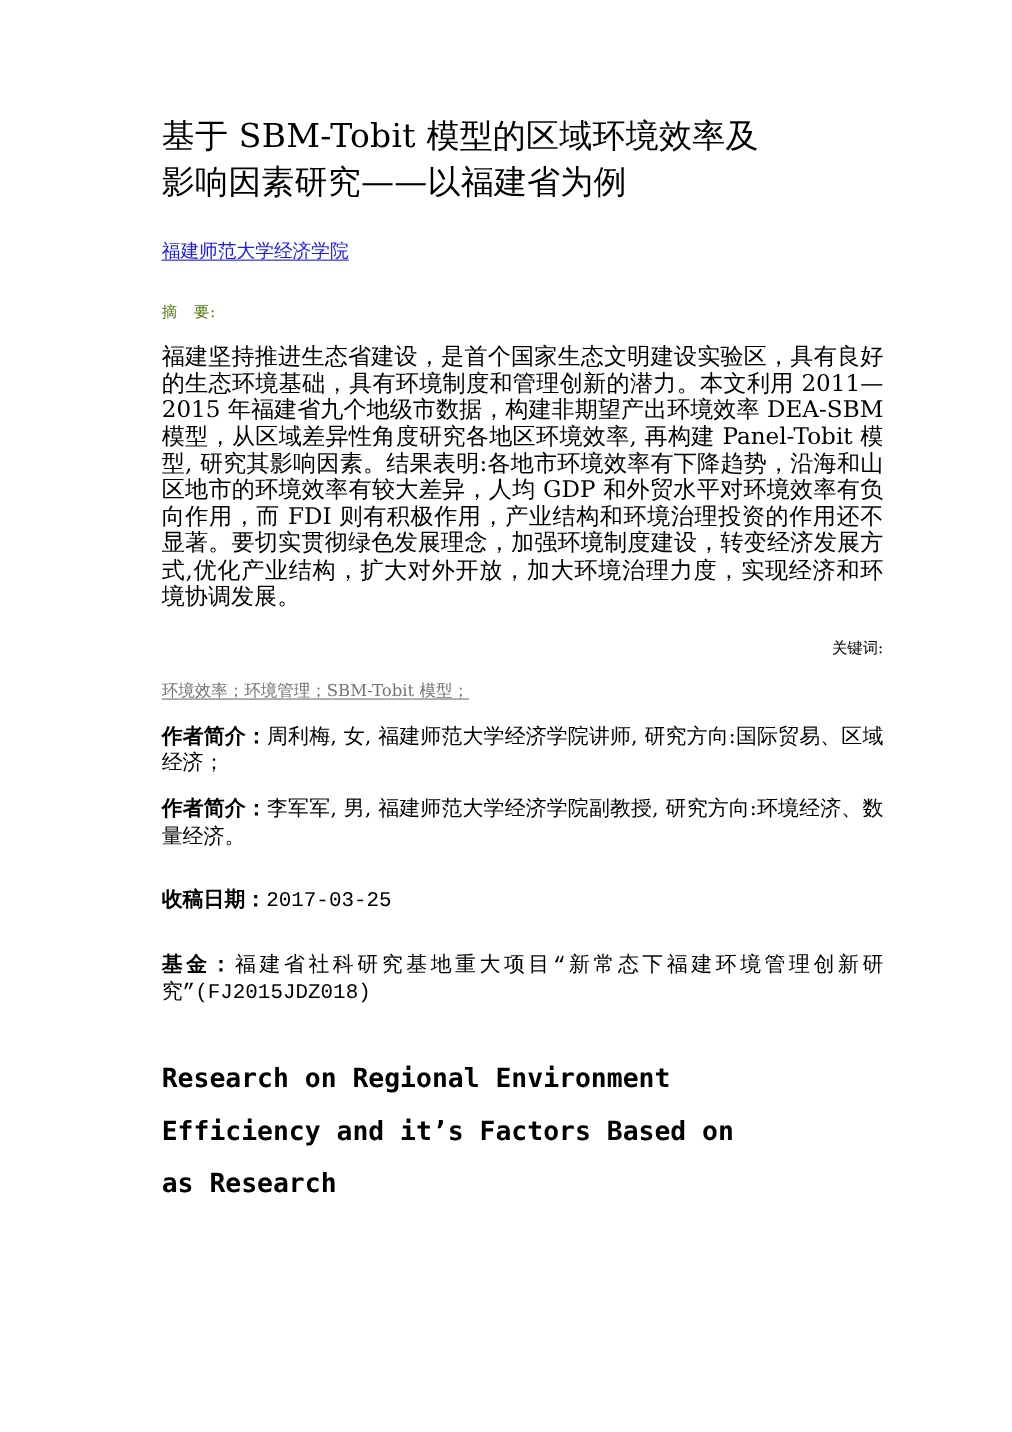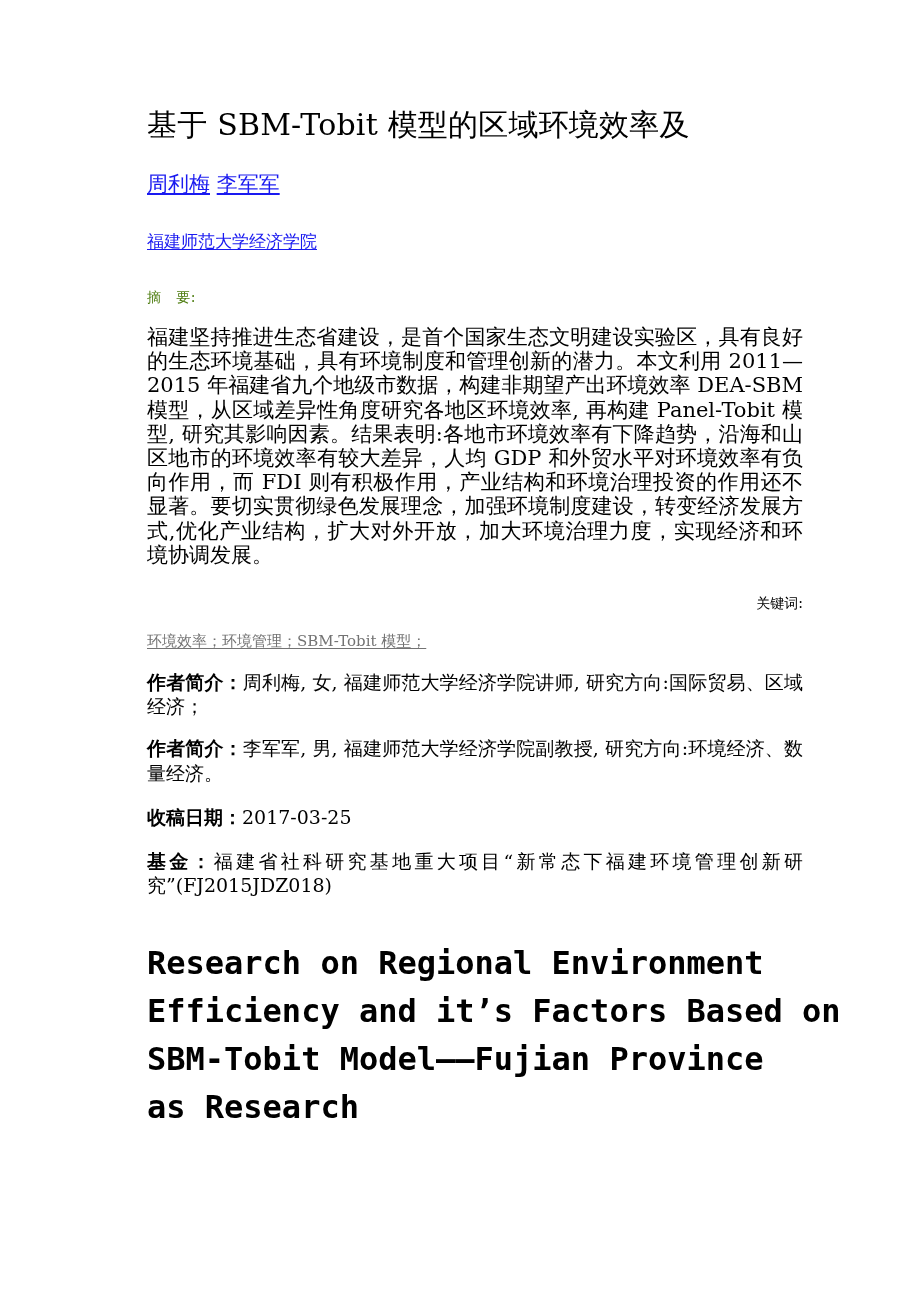--- a/index.html
+++ b/index.html
@@ -120,47 +120,45 @@
     font-size: 19px;
     line-height: 24.2px;
     width: 656px;
     text-align: justify;
     color: #000;
   }
   .meta-p .lbl {
     font-weight: 700;
   }
 
-  .meta-p.tight { margin-top: 20px; }
+  .meta-p.tight { margin-top: 35px; font-family: Liberation Mono, monospace; }
 
   
   .en-title {
     margin-top: 42px;
     font-family: "DejaVu Sans Mono", "Liberation Mono", monospace;
-    font-size: 32px;
+    font-size: 24px;
     line-height: 48px;
     color: #000;
     letter-spacing: 0px;
     width: 680px;
   }
   .en-title .ln { display: block; white-space: pre; }
 </style>
 </head>
 <body>
 
 <div class="page">
   <div class="content">
 
     <h1 class="cn-title">
       <span class="ln">基于 SBM-Tobit 模型的区域环境效率及</span>
+      <span class="ln">影响因素研究——以福建省为例</span>
     </h1>
 
-    <div class="author-line">
-      <a class="lnk" href="#">周利梅</a><span>  </span><a class="lnk" href="#">李军军</a>
-    </div>
 
     <div class="affil-line">
       <a class="lnk" href="#">福建师范大学经济学院</a>
     </div>
 
     <div class="sec-label">摘   要:</div>
 
     <div class="abstract-body">福建坚持推进生态省建设，是首个国家生态文明建设实验区，具有良好的生态环境基础，具有环境制度和管理创新的潜力。本文利用 2011—2015 年福建省九个地级市数据，构建非期望产出环境效率 DEA-SBM 模型，从区域差异性角度研究各地区环境效率, 再构建 Panel-Tobit 模型, 研究其影响因素。结果表明:各地市环境效率有下降趋势，沿海和山区地市的环境效率有较大差异，人均 GDP 和外贸水平对环境效率有负向作用，而 FDI 则有积极作用，产业结构和环境治理投资的作用还不显著。要切实贯彻绿色发展理念，加强环境制度建设，转变经济发展方式,优化产业结构，扩大对外开放，加大环境治理力度，实现经济和环境协调发展。</div>
 
     <div class="kw-label">关键词:</div>
@@ -181,18 +179,17 @@
       <span class="lbl">收稿日期：</span><span>2017-03-25</span>
     </div>
 
     <div class="meta-p tight">
       <span class="lbl">基金：</span><span>福建省社科研究基地重大项目“新常态下福建环境管理创新研究”(FJ2015JDZ018)</span>
     </div>
 
     <h2 class="en-title">
       <span class="ln">Research on Regional Environment</span>
       <span class="ln">Efficiency and it’s Factors Based on</span>
-      <span class="ln">SBM-Tobit Model——Fujian Province</span>
       <span class="ln">as Research</span>
     </h2>
 
   </div>
 </div>
 
 </body></html>

